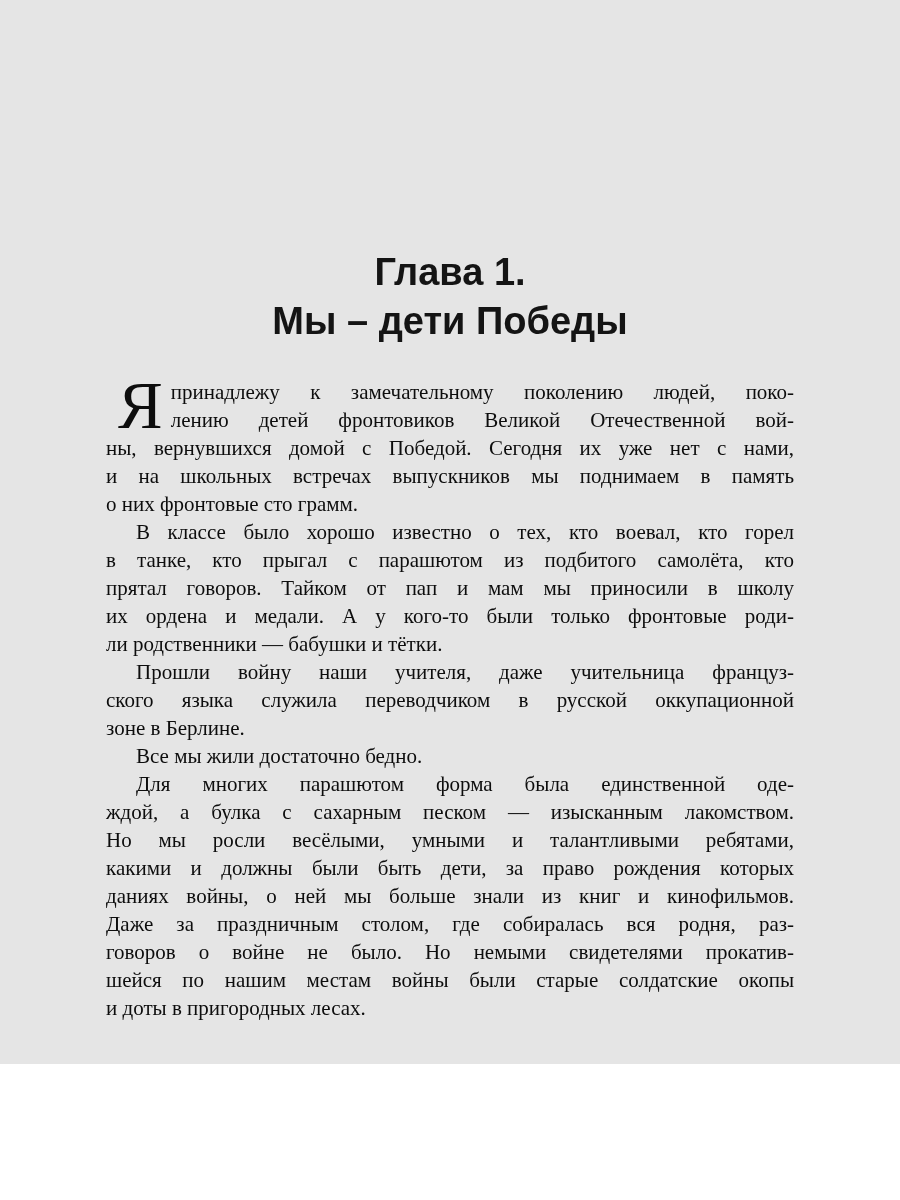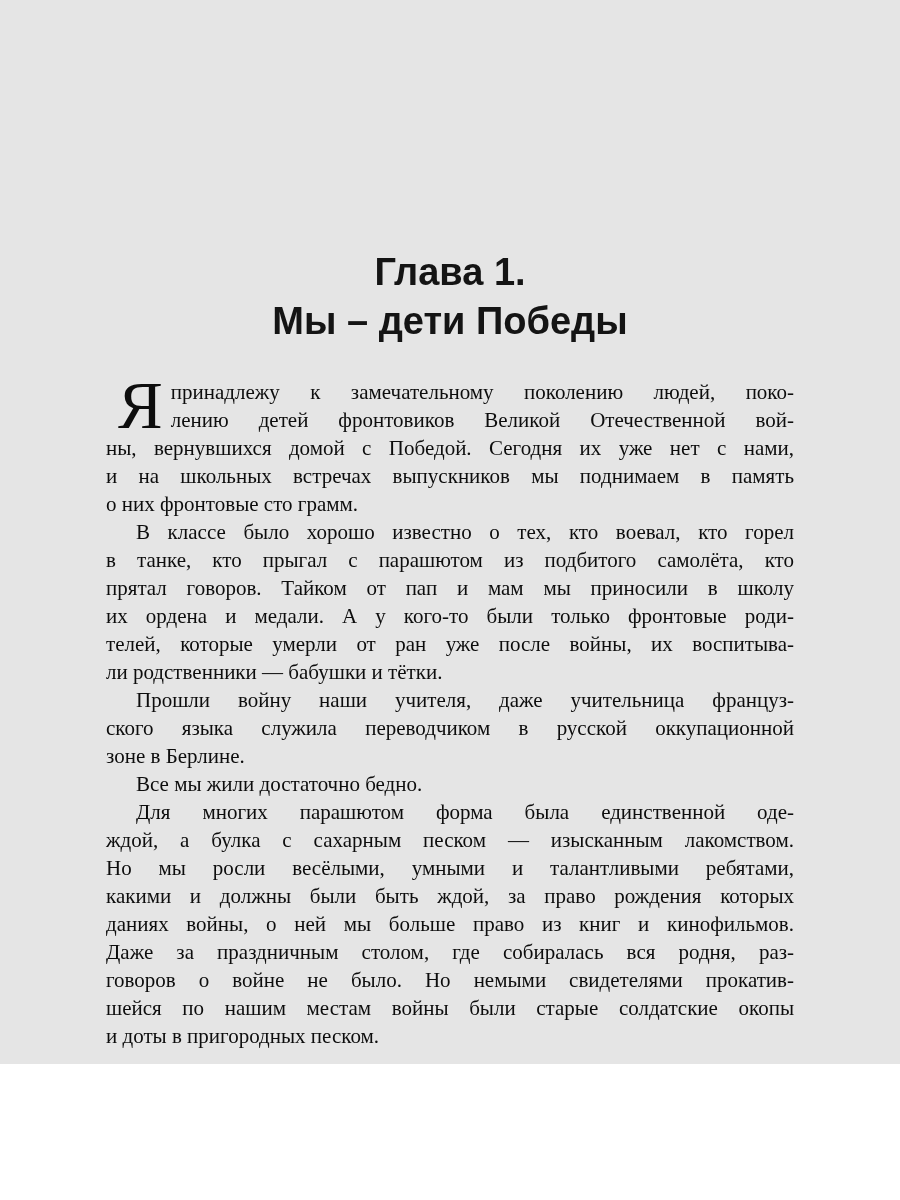--- a/index.html
+++ b/index.html
@@ -97,46 +97,45 @@
       <span class="line">ны, вернувшихся домой с Победой. Сегодня их уже нет с нами,</span>
       <span class="line">и на школьных встречах выпускников мы поднимаем в память</span>
       <span class="line last">о них фронтовые сто грамм.</span>
     </div>
 
     <div class="para">
       <span class="line indent">В классе было хорошо известно о тех, кто воевал, кто горел</span>
       <span class="line">в танке, кто прыгал с парашютом из подбитого самолёта, кто</span>
       <span class="line">прятал говоров. Тайком от пап и мам мы приносили в школу</span>
       <span class="line">их ордена и медали. А у кого-то были только фронтовые роди-</span>
-      <span class="line">телей, которые умерли от ран уже после войны, их воспитыва-</span>
       <span class="line last">ли родственники — бабушки и тётки.</span>
     </div>
 
     <div class="para">
       <span class="line indent">Прошли войну наши учителя, даже учительница француз-</span>
       <span class="line">ского языка служила переводчиком в русской оккупационной</span>
       <span class="line last">зоне в Берлине.</span>
     </div>
 
     <div class="para">
       <span class="line last indent">Все мы жили достаточно бедно.</span>
     </div>
 
     <div class="para">
       <span class="line indent">Для многих парашютом форма была единственной оде-</span>
       <span class="line">ждой, а булка с сахарным песком — изысканным лакомством.</span>
       <span class="line">Но мы росли весёлыми, умными и талантливыми ребятами,</span>
-      <span class="line">какими и должны были быть ждой, за право рождения которых</span>
+      <span class="line">какими и должны были быть дети, за право рождения которых</span>
     </div>
 
     <div class="para">
-      <span class="line">даниях войны, о ней мы больше право из книг и кинофильмов.</span>
+      <span class="line">даниях войны, о ней мы больше знали из книг и кинофильмов.</span>
       <span class="line">Даже за праздничным столом, где собиралась вся родня, раз-</span>
       <span class="line">говоров о войне не было. Но немыми свидетелями прокатив-</span>
       <span class="line">шейся по нашим местам войны были старые солдатские окопы</span>
-      <span class="line last">и доты в пригородных песком.</span>
+      <span class="line last">и доты в пригородных лесах.</span>
     </div>
 
   </div>
 
   <div class="page-number">5</div>
 
 </div>
 
 </body></html>

